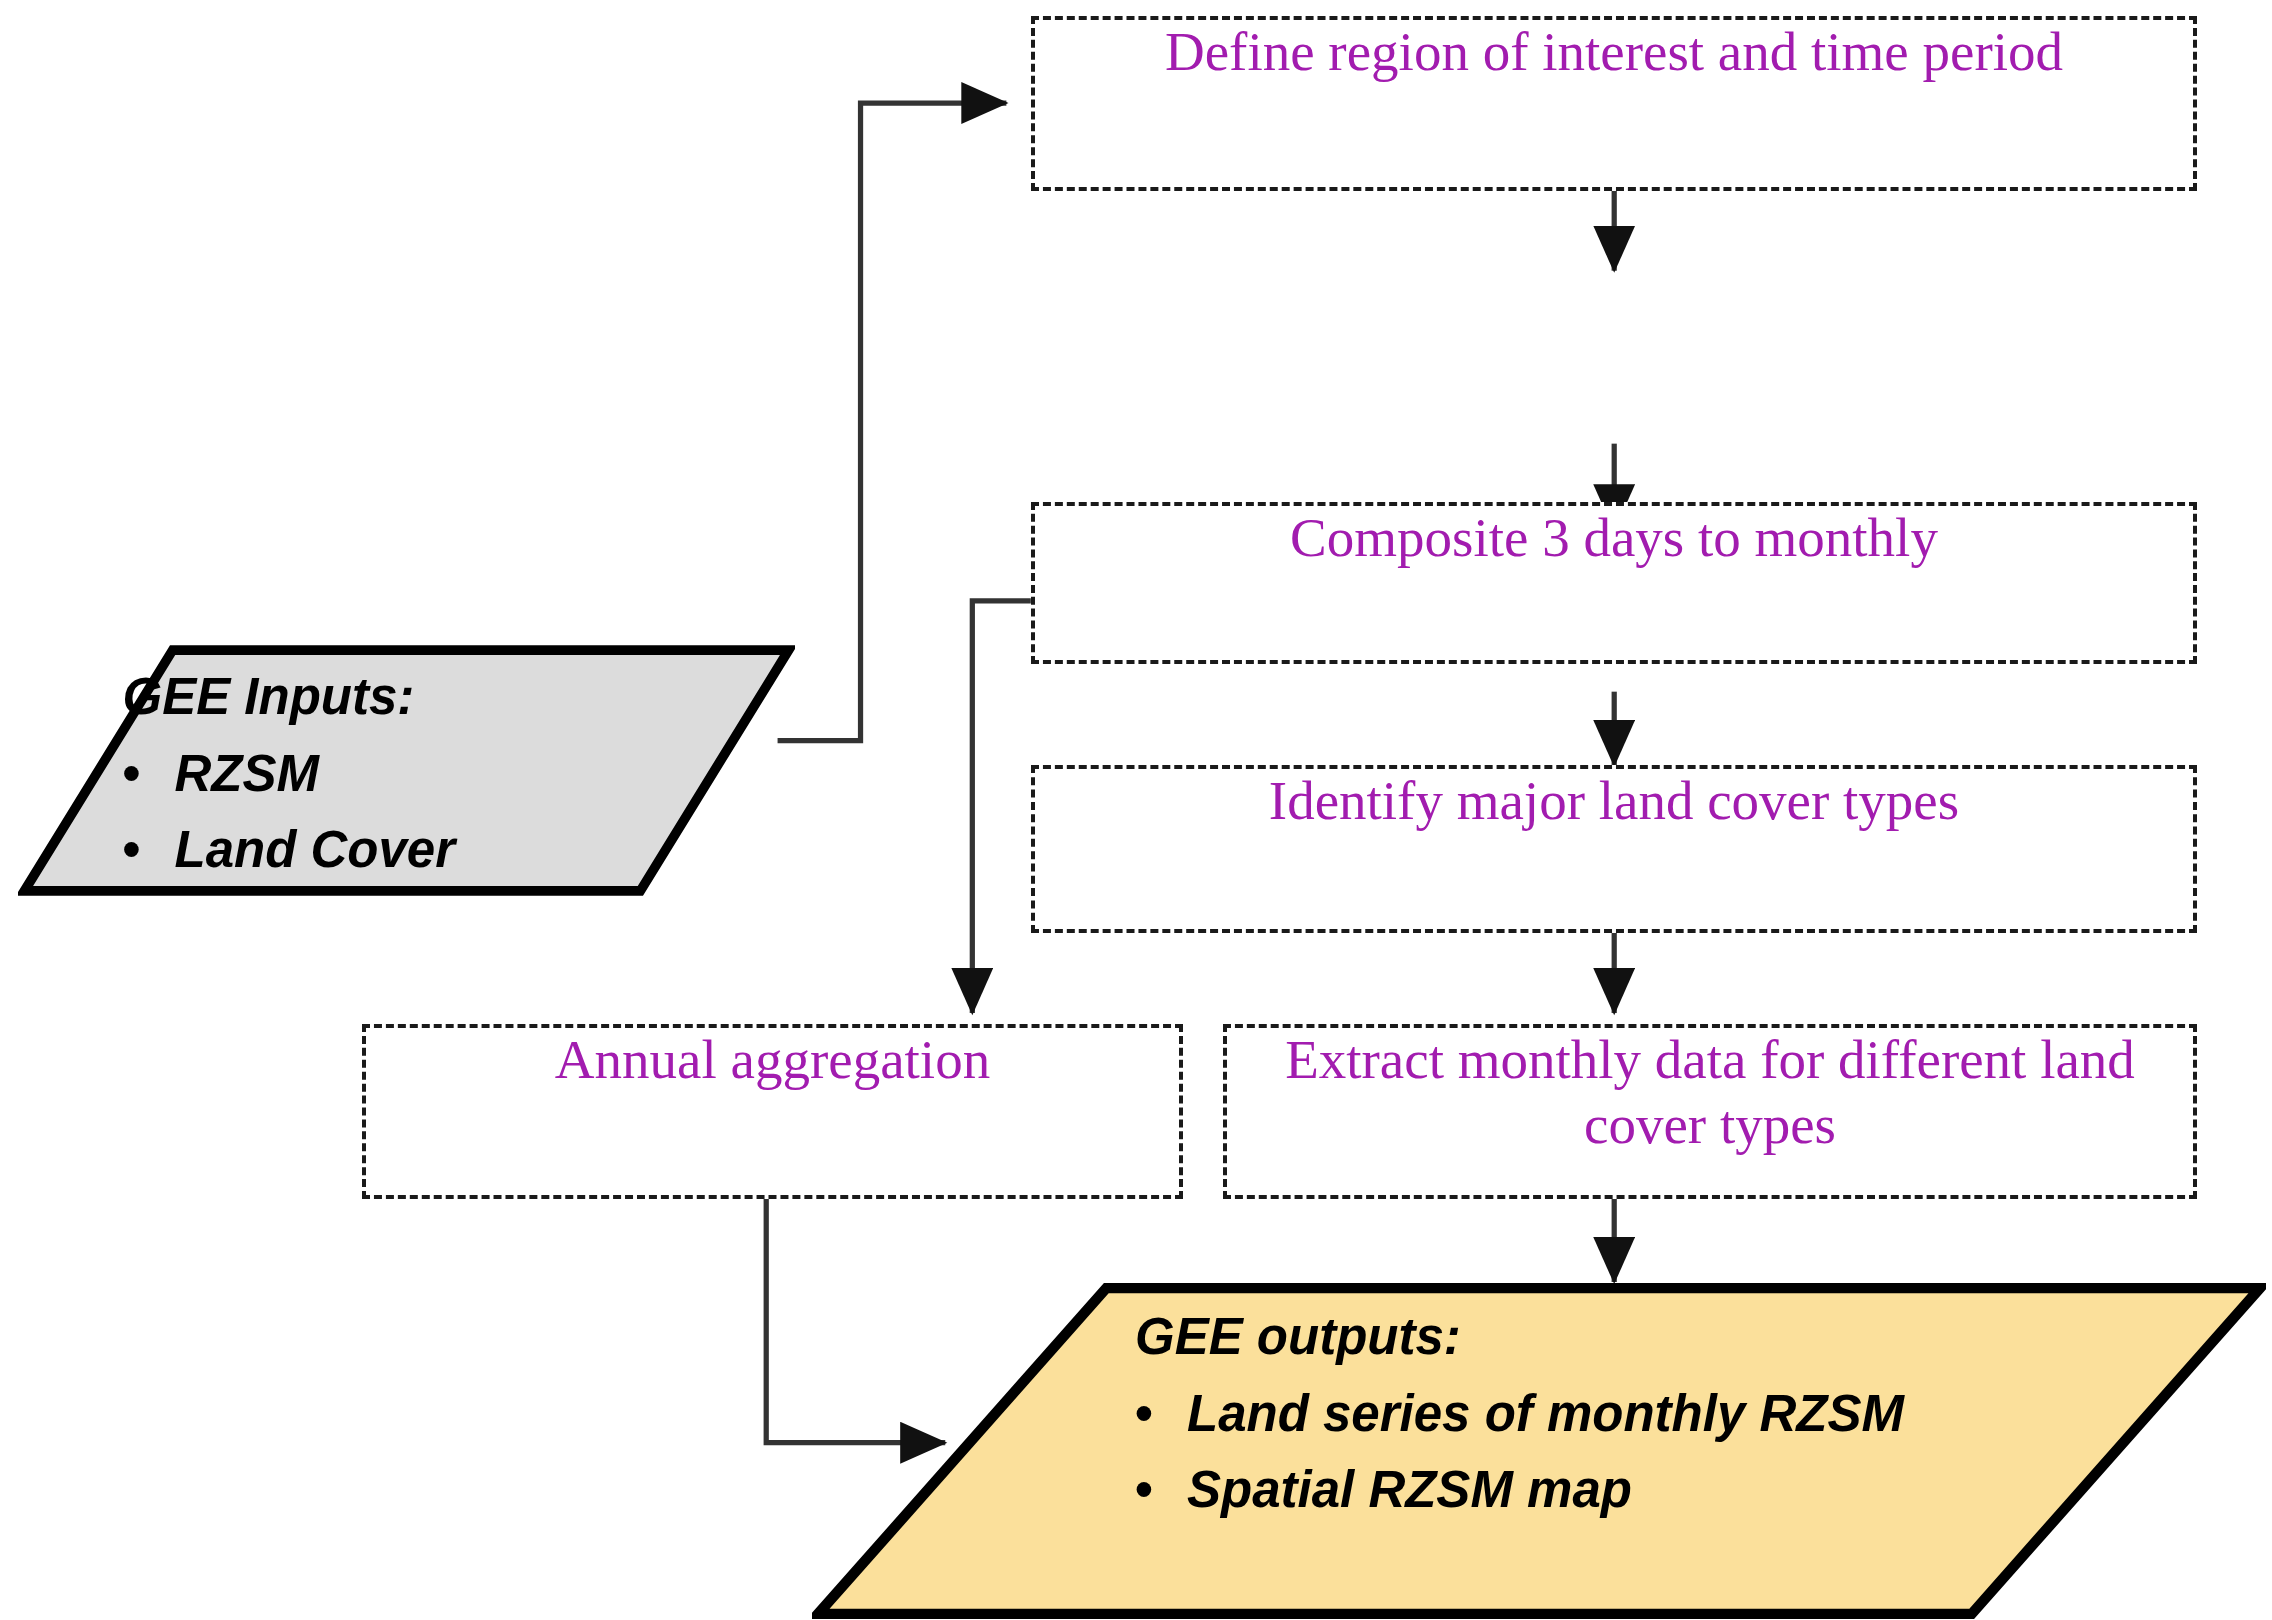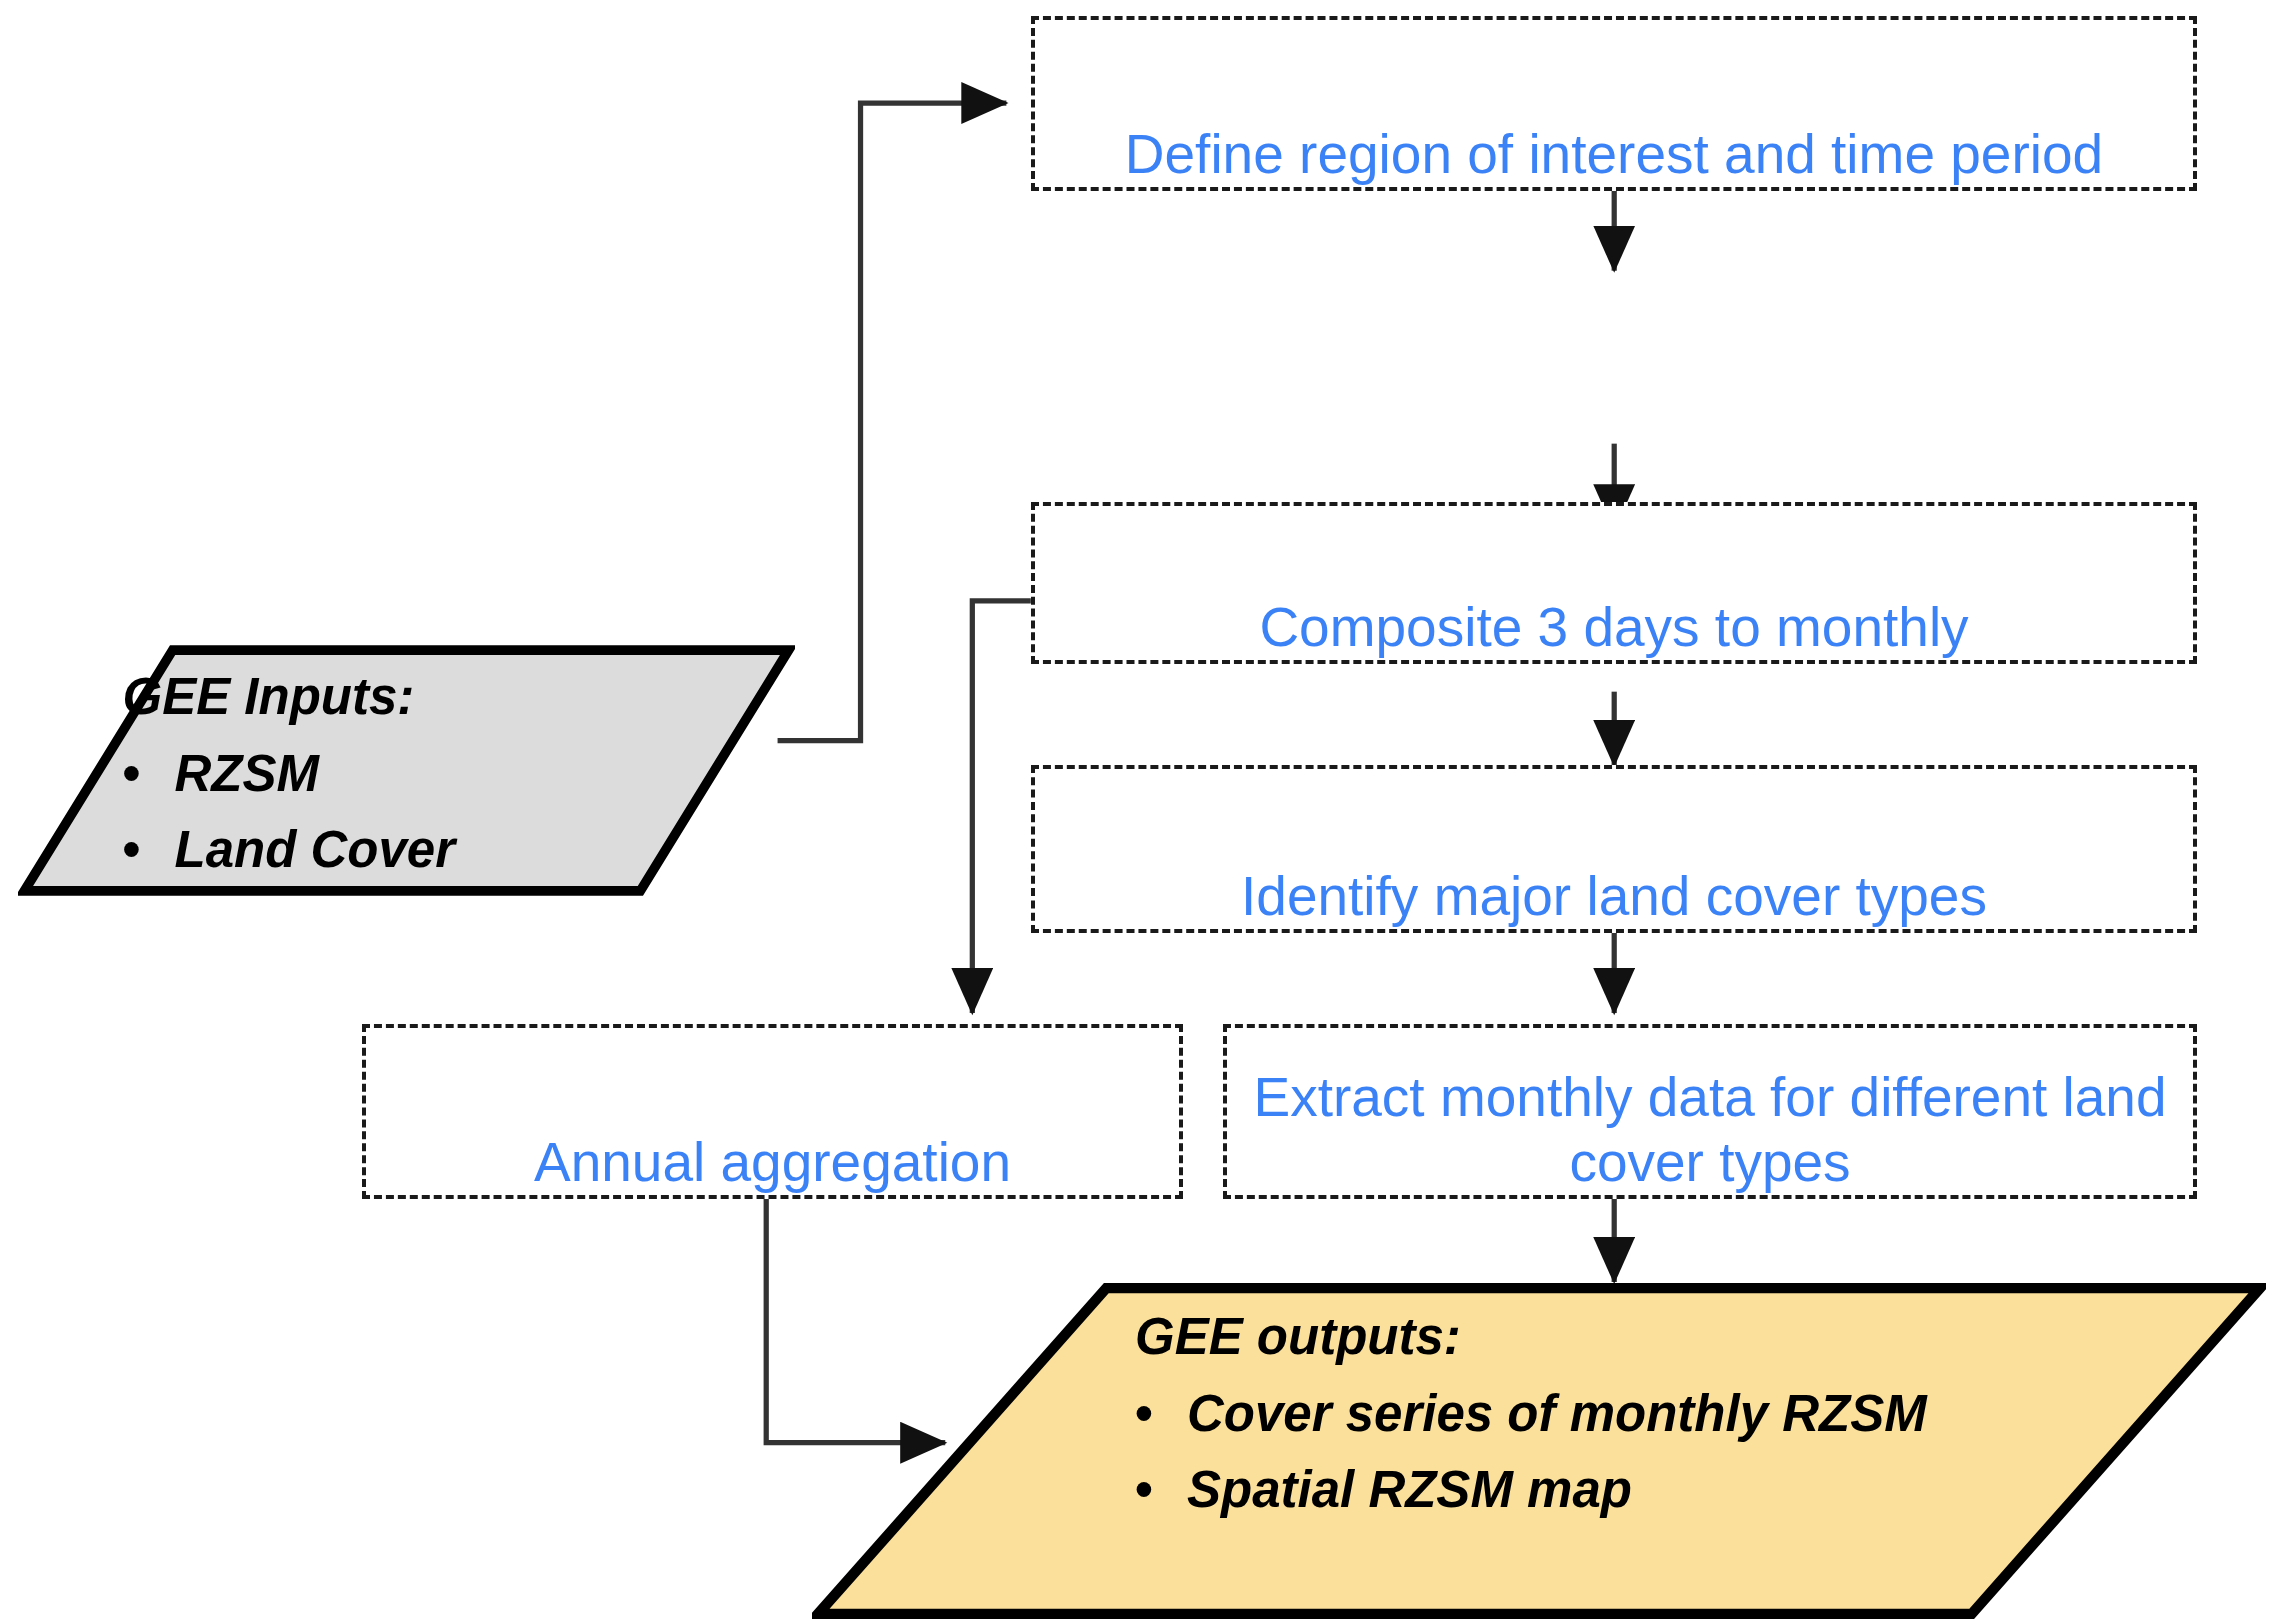--- a/index.html
+++ b/index.html
@@ -1,20 +1,20 @@
 <!DOCTYPE html>
 <html style="font-size:14px"><head>
 <meta charset="utf-8">
 <style>
   html,body{margin:0;padding:0;background:#ffffff;}
   #stage{position:relative;width:2273px;height:1620px;background:#ffffff;
          font-family:"Liberation Sans", sans-serif;overflow:hidden;}
   .proc{position:absolute;border:4.4px dashed #1a1a1a;background:#ffffff;
-        display:flex;align-items:flex-end;justify-content:center;text-align:center;
-        box-sizing:border-box;color:#3b82f6;line-height:1.18;}
+        display:flex;align-items:flex-start;justify-content:center;text-align:center;
+        box-sizing:border-box;color:#a21caf;line-height:1.18;font-family:Liberation Serif, serif;}
   .proc span{display:block;padding:0 21px;font-size:55px;font-weight:400;}
   .para{position:absolute;box-sizing:border-box;}
   .para svg{position:absolute;left:0;top:0;}
   .para .ptext{position:absolute;color:#000000;font-style:italic;font-weight:bold;
                font-size:51px;line-height:1.05;}
   .ptitle{font-style:italic;font-weight:bold;}
   .blist{list-style:none;margin:23px 0 0 0;padding:0;}
   .blist li{display:flex;align-items:flex-start;margin-top:23px;}
   .bul{display:inline-block;width:52px;flex:0 0 52px;text-align:left;
        font-style:normal;font-weight:bold;}
@@ -94,21 +94,21 @@
 
   <div class="para" style="left:812px;top:1282px;width:1454px;height:338px;">
     <svg width="1454" height="338" viewBox="0 0 1665 387">
       <polygon points="337,7 1658,7 1328,380 7,380" fill="#FBE09B" stroke="#000000" stroke-width="12"></polygon>
     </svg>
     <div class="ptext" style="left:323px;top:28px;width:1048px;">
       <div class="ptitle">GEE outputs:</div>
       <ul class="blist">
         <li>
           <span class="bul">•</span>
-          <span>Cover series of monthly RZSM</span>
+          <span>Land series of monthly RZSM</span>
         </li>
         <li>
           <span class="bul">•</span>
           <span>Spatial RZSM map</span>
         </li>
       </ul>
     </div>
   </div>
 
 </div>

